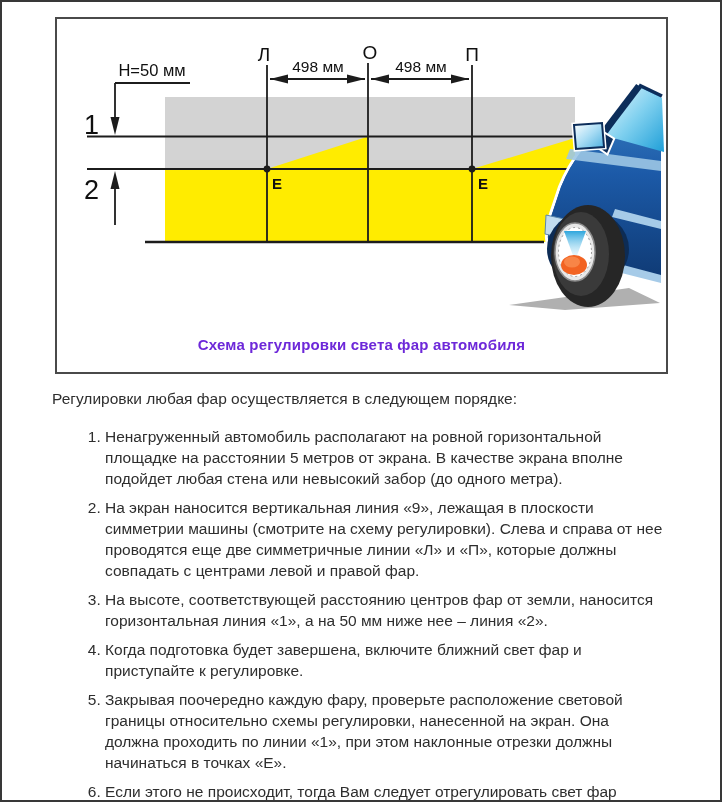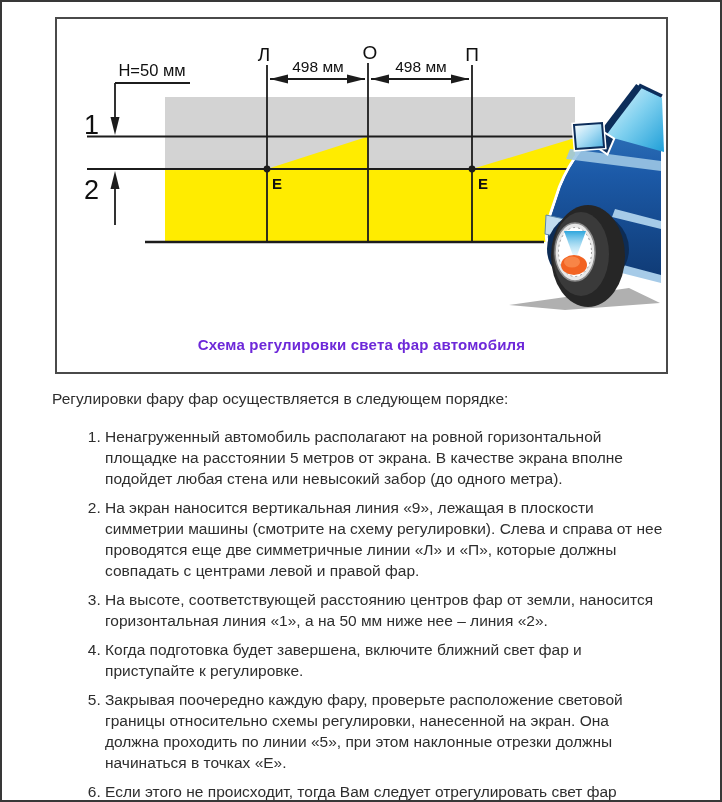--- a/index.html
+++ b/index.html
@@ -129,24 +129,24 @@
           <polygon points="517,106 545,104 547,128 519,130" fill="url(#gMirror)" stroke="#ffffff" stroke-width="5" style="paint-order:stroke"></polygon>
           <polygon points="517,106 545,104 547,128 519,130" fill="url(#gMirror)" stroke="#0c2d5a" stroke-width="2"></polygon>
         </g>
       </g>
     </svg>
 
     <div class="figure-caption">Схема регулировки света фар автомобиля</div>
   </div>
 
   <div class="article">
-    <p>Регулировки фару фар осуществляется в следующем порядке:</p>
+    <p>Регулировки любая фар осуществляется в следующем порядке:</p>
     <ol>
       <li>Ненагруженный автомобиль располагают на ровной горизонтальной площадке на расстоянии 5 метров от экрана. В качестве экрана вполне подойдет любая стена или невысокий забор (до одного метра).</li>
       <li>На экран наносится вертикальная линия «9», лежащая в плоскости симметрии машины (смотрите на схему регулировки). Слева и справа от нее проводятся еще две симметричные линии «Л» и «П», которые должны совпадать с центрами левой и правой фар.</li>
       <li>На высоте, соответствующей расстоянию центров фар от земли, наносится горизонтальная линия «1», а на 50 мм ниже нее – линия «2».</li>
       <li>Когда подготовка будет завершена, включите ближний свет фар и приступайте к регулировке.</li>
-      <li>Закрывая поочередно каждую фару, проверьте расположение световой границы относительно схемы регулировки, нанесенной на экран. Она должна проходить по линии «5», при этом наклонные отрезки должны начинаться в точках «Е».</li>
+      <li>Закрывая поочередно каждую фару, проверьте расположение световой границы относительно схемы регулировки, нанесенной на экран. Она должна проходить по линии «1», при этом наклонные отрезки должны начинаться в точках «Е».</li>
       <li>Если этого не происходит, тогда Вам следует отрегулировать свет фар винтами горизонтальной и вертикальной наводки.</li>
     </ol>
   </div>
 
 </div>
 
 </body></html>

